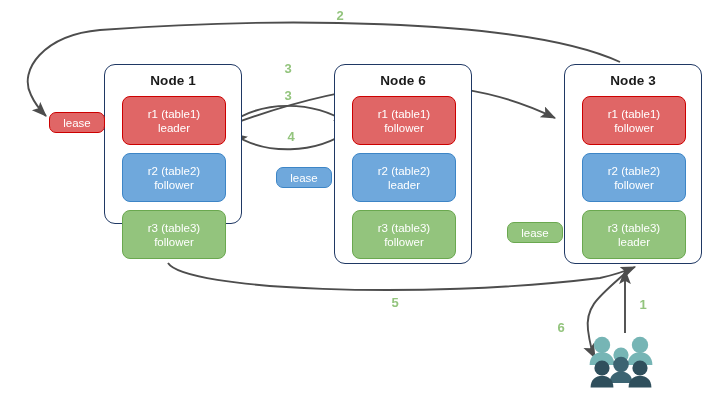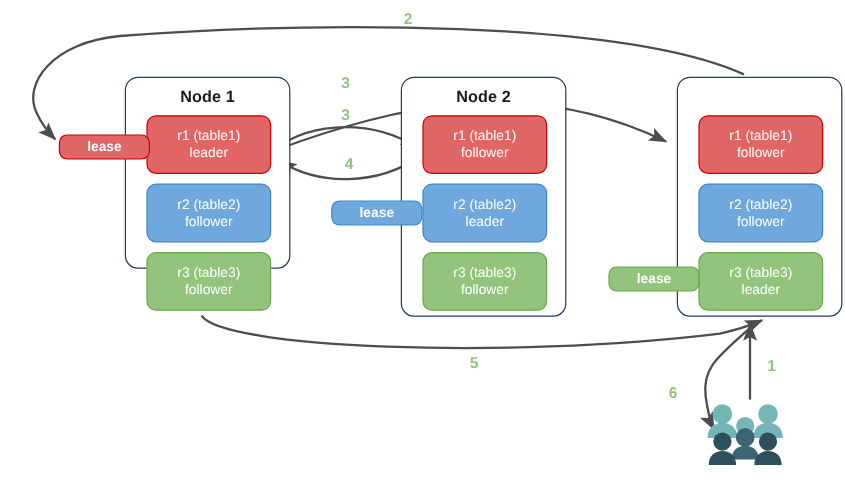--- a/index.html
+++ b/index.html
@@ -70,22 +70,21 @@
   .lease {
     position: absolute;
     border-radius: 7px;
     box-sizing: border-box;
     display: flex;
     align-items: center;
     justify-content: center;
     color: #ffffff;
     font-size: 11.5px;
     height: 21px;
-    width: 76px;
-    font-weight: bold;
+    width: 56px;
   }
   .lease-red   { background: #e06666; border: 1.6px solid #cc0000; }
   .lease-blue  { background: #6fa8dc; border: 1.6px solid #3d85c6; }
   .lease-green { background: #93c47d; border: 1.6px solid #6aa84f; }
 
   .step-label {
     position: absolute;
     color: #93c47d;
     font-size: 13px;
     font-weight: bold;
@@ -137,36 +136,37 @@
       <span class="ln">r2 (table2)</span>
       <span class="ln">follower</span>
     </div>
     <div class="replica rep-green rep-r3">
       <span class="ln">r3 (table3)</span>
       <span class="ln">follower</span>
     </div>
   </div>
 
   <div class="node-box" style="left:334px; top:64px; width:138px; height:200px;">
-    <div class="node-title">Node 2</div>
+    <div class="node-title">Node 6</div>
     <div class="replica rep-red rep-r1">
       <span class="ln">r1 (table1)</span>
       <span class="ln">follower</span>
     </div>
     <div class="replica rep-blue rep-r2">
       <span class="ln">r2 (table2)</span>
       <span class="ln">leader</span>
     </div>
     <div class="replica rep-green rep-r3">
       <span class="ln">r3 (table3)</span>
       <span class="ln">follower</span>
     </div>
   </div>
 
   <div class="node-box" style="left:564px; top:64px; width:138px; height:200px;">
+    <div class="node-title">Node 3</div>
     <div class="replica rep-red rep-r1">
       <span class="ln">r1 (table1)</span>
       <span class="ln">follower</span>
     </div>
     <div class="replica rep-blue rep-r2">
       <span class="ln">r2 (table2)</span>
       <span class="ln">follower</span>
     </div>
     <div class="replica rep-green rep-r3">
       <span class="ln">r3 (table3)</span>

